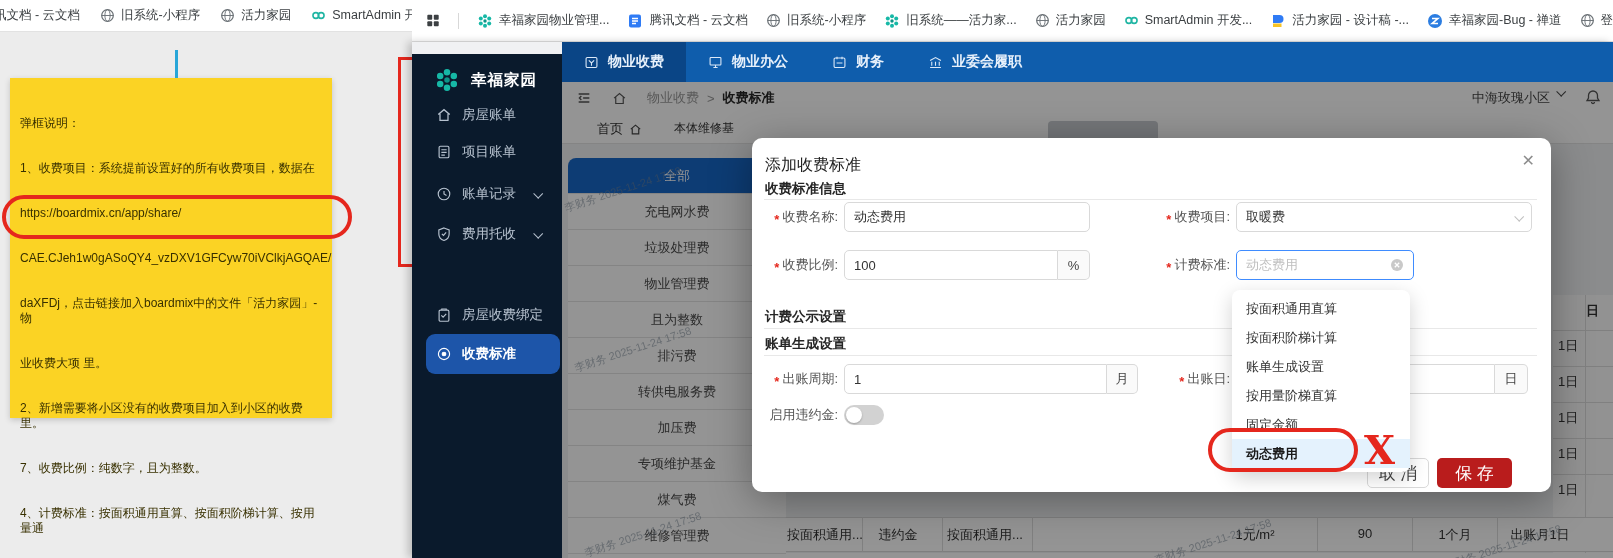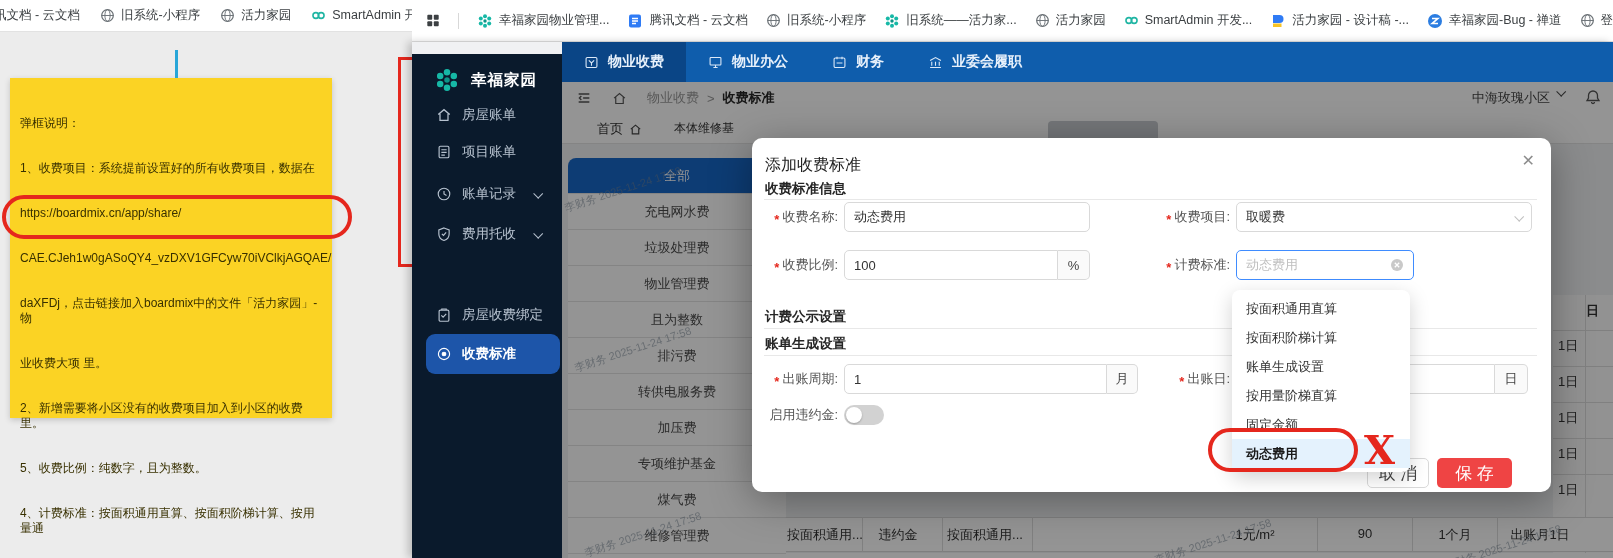--- a/index.html
+++ b/index.html
@@ -47,21 +47,21 @@
 .inp{position:absolute;height:30px;border:1px solid #d9d9d9;border-radius:5px;background:#fff;
   font-size:13px;color:#333;padding:0 9px;font-family:"Liberation Sans",sans-serif;outline:none}
 .inp.focused{border:1.5px solid #3f8cff;color:#bfbfbf}
 .suffix{position:absolute;height:30px;border:1px solid #d9d9d9;border-left:none;border-radius:0 5px 5px 0;
   background:#fafafa;display:flex;align-items:center;justify-content:center;font-size:13px;color:#444}
 .selbox{position:absolute;height:30px;border:1px solid #d9d9d9;border-radius:5px;background:#fff;
   display:flex;align-items:center;font-size:13px;color:#333;padding:0 9px;cursor:pointer}
 .btn{position:absolute;height:30px;border-radius:5px;display:flex;align-items:center;justify-content:center;
   font-size:17px;cursor:pointer}
 .btn.ghost{background:#fff;border:1px solid #d9d9d9;color:#444}
-.btn.primary{background:#ef4444;color:#fff}
+.btn.primary{background:#b91c1c;color:#fff}
 .toggle{position:absolute;width:40px;height:20px;border-radius:10px;background:#d2d2d2;cursor:pointer}
 .toggle .knob{position:absolute;left:2px;top:2px;width:16px;height:16px;border-radius:50%;background:#fff;box-shadow:0 1px 2px rgba(0,0,0,.25)}
 
 .dd{background:#fff;border-radius:8px;box-shadow:0 6px 20px rgba(0,0,0,.18);padding:4px 0}
 .dd-opt{height:29px;display:flex;align-items:center;padding-left:14px;font-size:13px;color:#333;cursor:pointer}
 .dd-opt.hl{background:#e4f2fd;font-weight:bold;color:#1a1a1a}
 .redx{font-family:"DejaVu Serif",serif;font-weight:bold;color:#e5271d;font-size:40px;line-height:1}
 </style>
 </head>
 <body>
@@ -98,21 +98,21 @@
   </div>
 
   <div class="abs note" style="left:10px;top:78px;width:322px;height:340px">
     <div>弹框说明：</div>
     <div>1、收费项目：系统提前设置好的所有收费项目，数据在</div>
     <div>https://boardmix.cn/app/share/</div>
     <div>CAE.CJeh1w0gASoQY4_vzDXV1GFCyw70iVClkjAGQAE/</div>
     <div>daXFDj，点击链接加入boardmix中的文件「活力家园」-物</div>
     <div>业收费大项 里。</div>
     <div>2、新增需要将小区没有的收费项目加入到小区的收费里。</div>
-    <div>5、收费比例：纯数字，且为整数。</div>
+    <div>7、收费比例：纯数字，且为整数。</div>
     <div>4、计费标准：按面积通用直算、按面积阶梯计算、按用量通</div>
     
     
     
     
     
     
     
     
     

